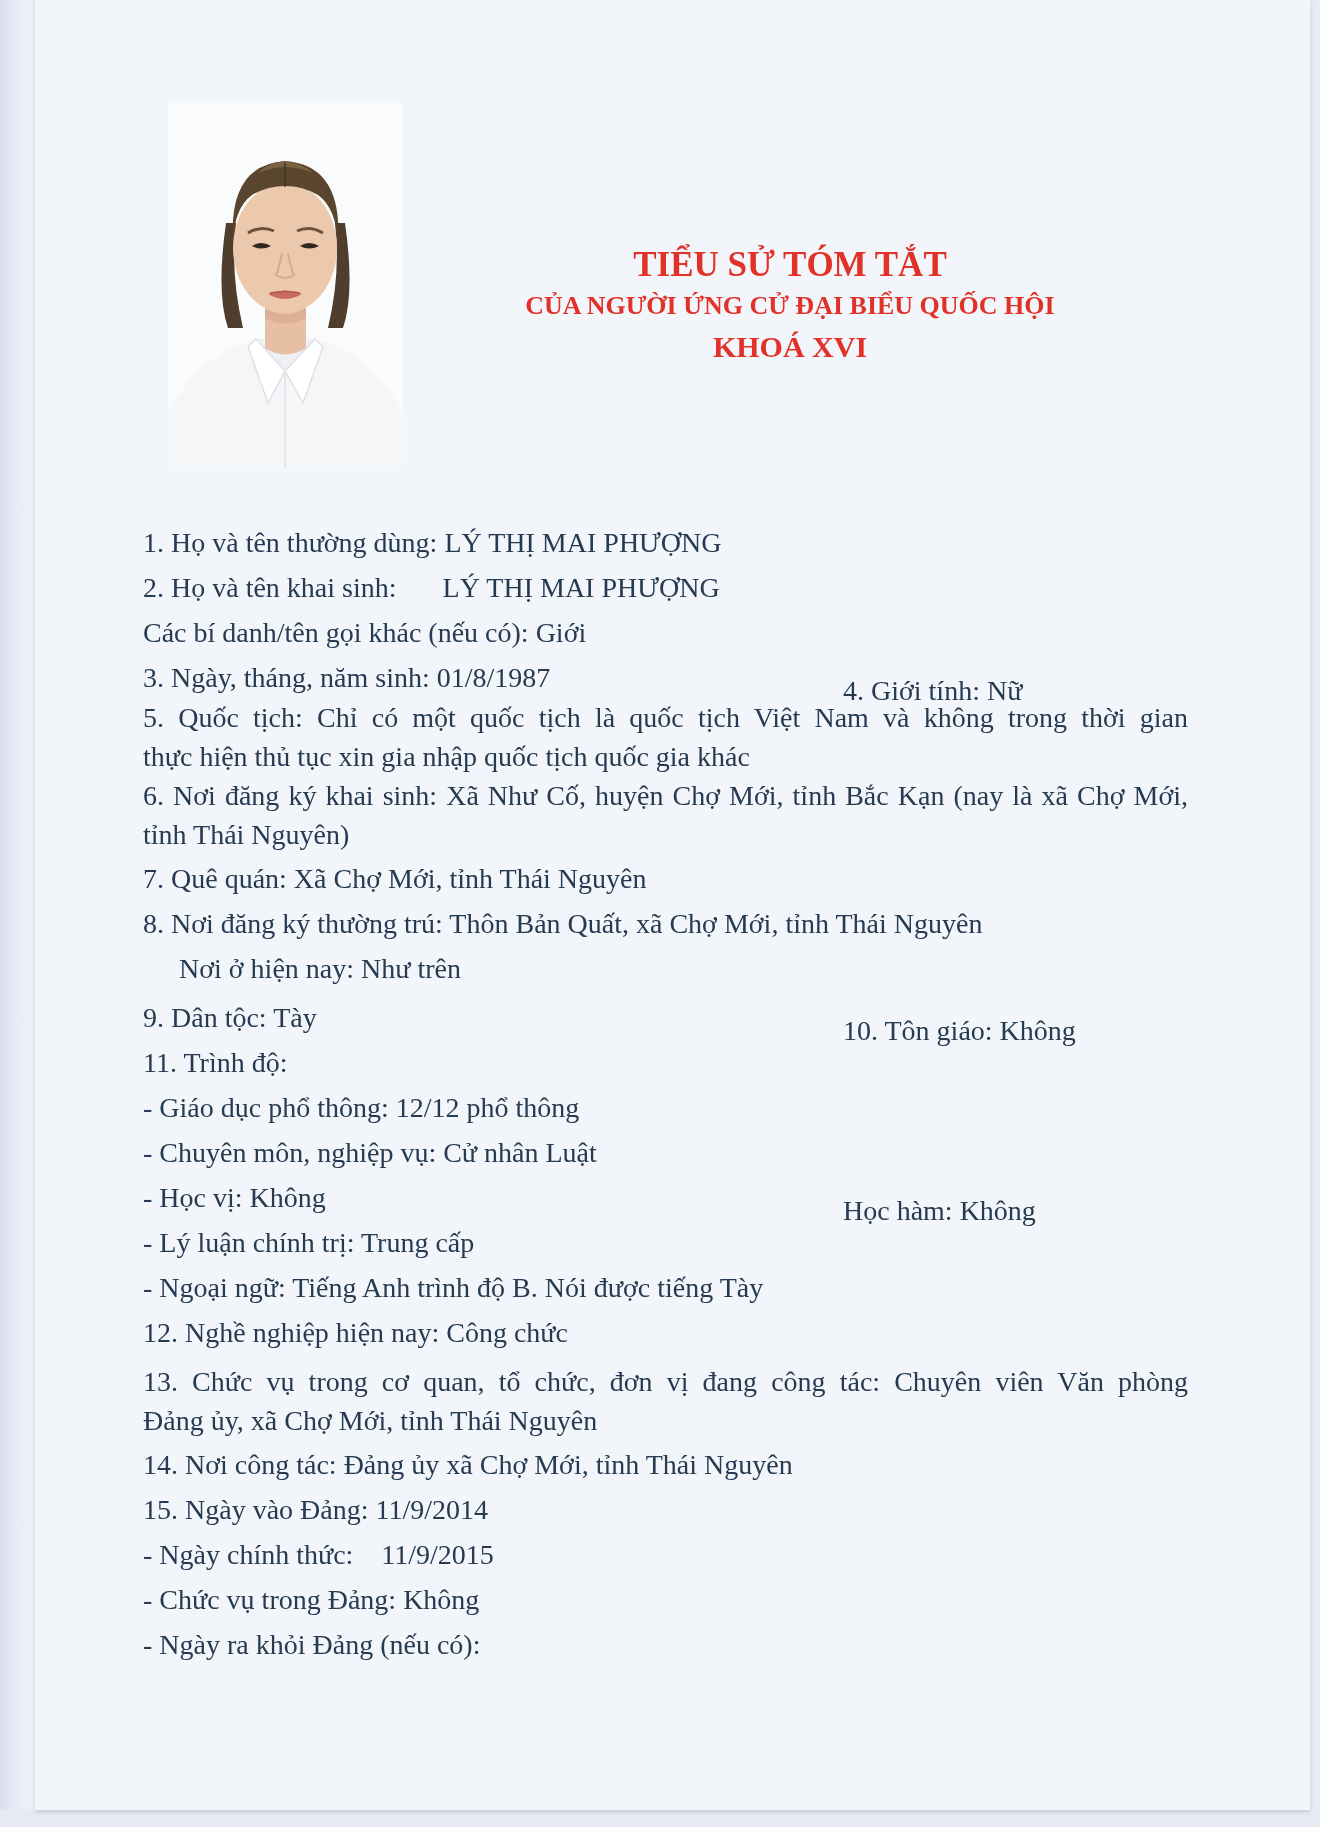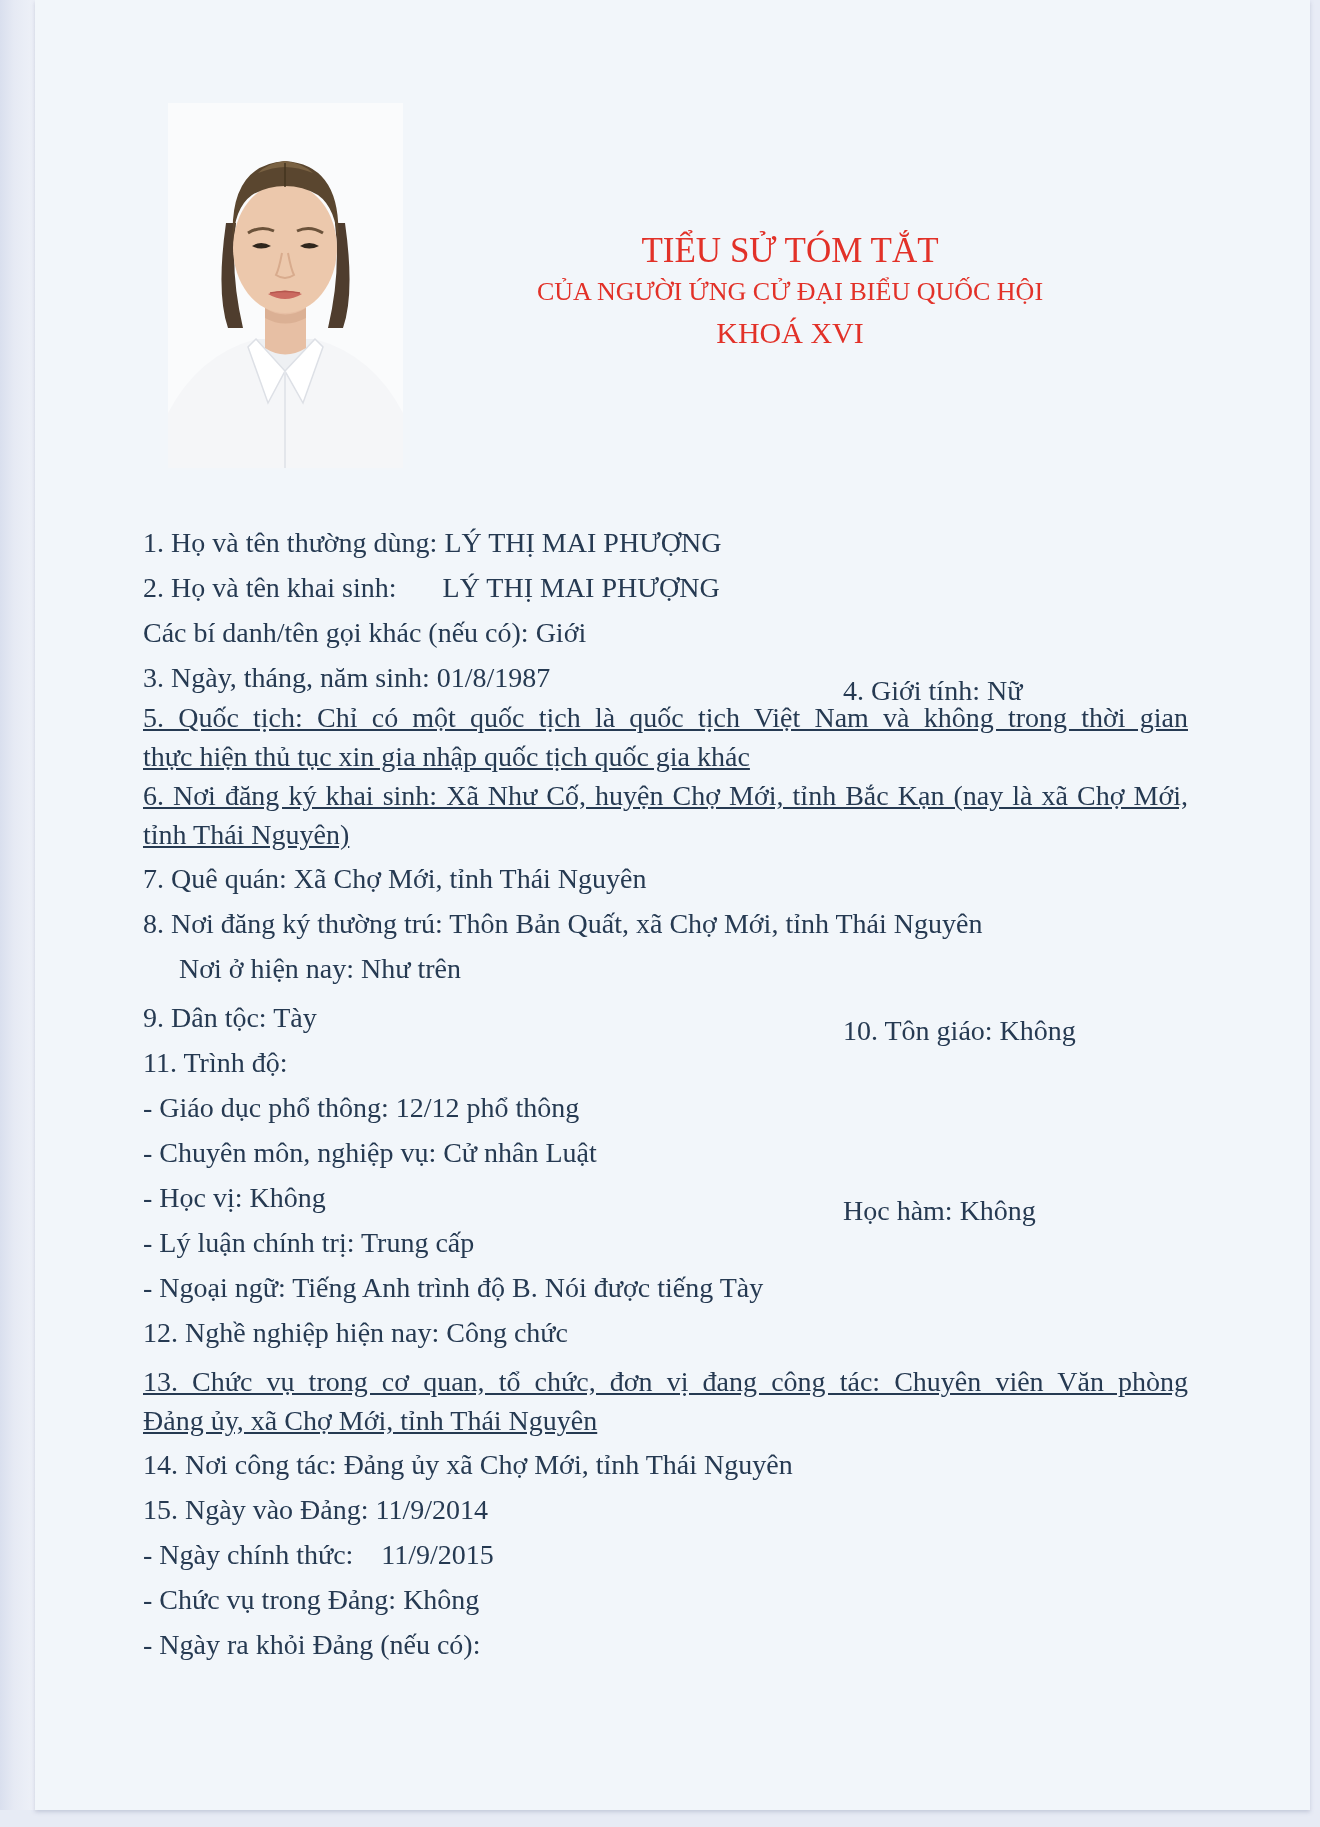--- a/index.html
+++ b/index.html
@@ -15,33 +15,33 @@
   .page{
     position:absolute;left:35px;top:0;width:1275px;height:1810px;
     background:var(--page-bg,#f2f6fa);
     box-shadow:0 2px 4px rgba(90,100,140,.25);
   }
   .photo{
     position:absolute;left:133px;top:103px;width:235px;height:365px;
     background:#fbfbfc;overflow:hidden;
   }
   .title{
-    position:absolute;left:385px;top:230px;width:740px;text-align:center;
-    color:var(--title-red,#e23128);font-weight:normal;
+    position:absolute;left:385px;top:244px;width:740px;text-align:center;
+    color:var(--title-red,#e23128);font-weight:bold;
   }
   .title .t1{font-size:35px;line-height:41px;}
   .title .t2{font-size:26px;line-height:41px;}
   .title .t3{font-size:30px;line-height:41px;}
   .content{
     position:absolute;left:108px;top:523px;width:1045px;
     color:var(--body-text,#263a52);font-size:28px;
   }
   .row{line-height:40px;margin-top:5px;position:relative;white-space:nowrap;}
   .row:first-child{margin-top:0;}
-  .row.para{line-height:39px;margin-top:0;white-space:normal;text-decoration:underline;}
+  .row.para{line-height:39px;margin-top:0;white-space:normal;}
   .row.m9{margin-top:9px;}
   .row.indent{padding-left:36px;}
   .jline{text-align:justify;text-align-last:justify;}
   .col2{position:absolute;left:700px;top:13px;}
   .gap46{margin-left:46px;}
   .gap28{margin-left:28px;}
   .bottom-shade{
     position:absolute;left:0;top:1810px;width:1320px;height:17px;
     background:#e7ebf5;
   }

